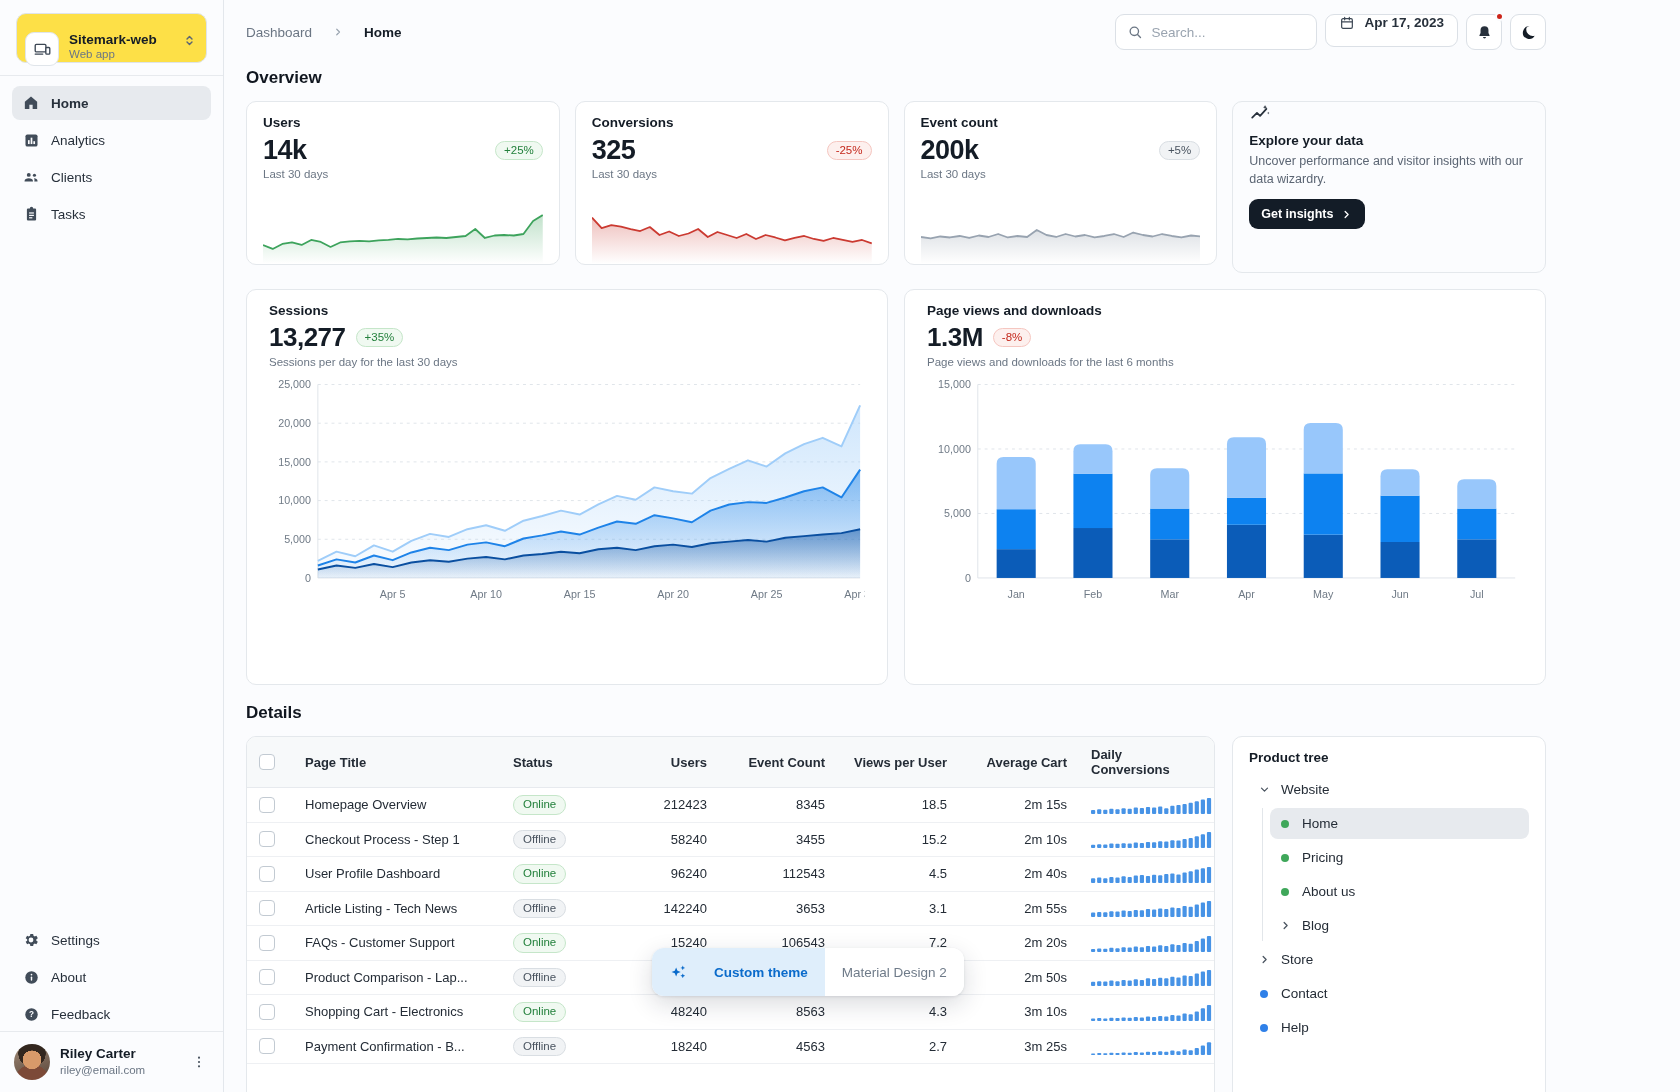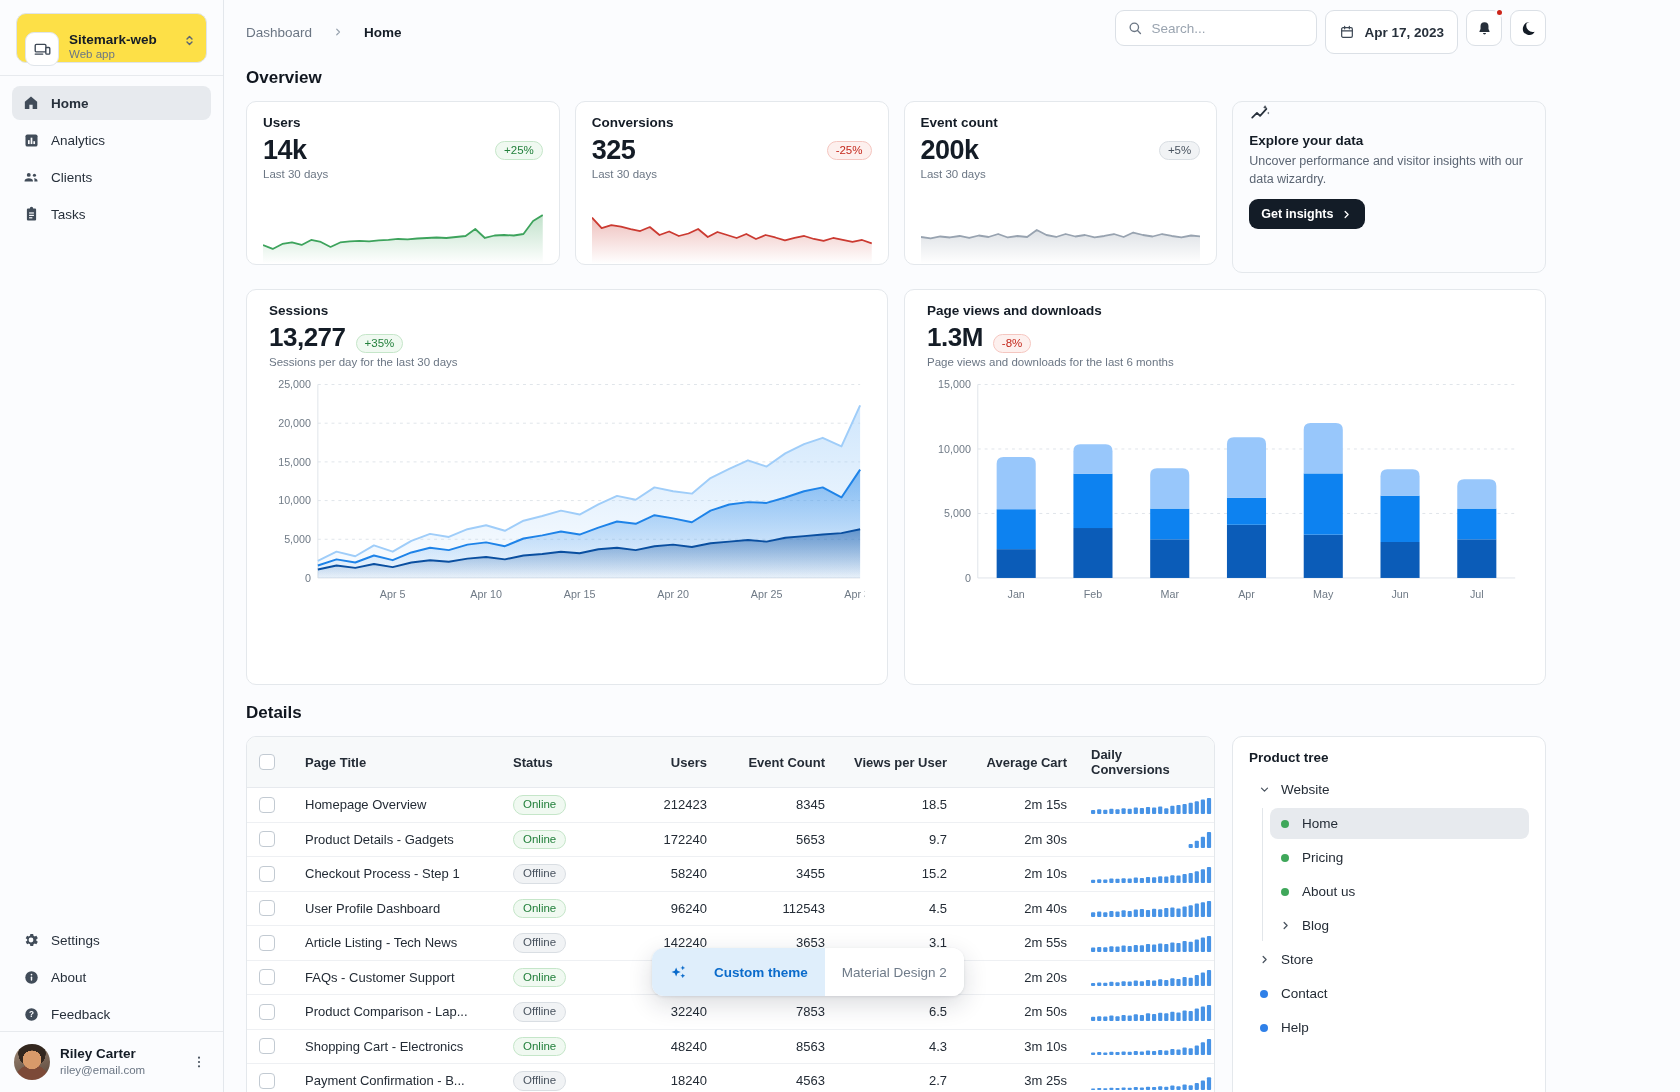--- a/index.html
+++ b/index.html
@@ -47,22 +47,22 @@
   .topbar{display:flex;align-items:center;height:36px}
   .breadcrumb{display:flex;align-items:center;gap:20px;font-size:13.5px}
   .crumb-muted{color:#6b7684;cursor:pointer}
   .crumb-current{font-weight:700;color:#141c26}
   .topbar-right{margin-left:auto;display:flex;gap:8px}
   .search-box{width:202px;height:36px;border:1px solid #dbe0e6;border-radius:9px;background:#fff;
               display:flex;align-items:center;gap:8px;padding:0 11px}
   .search-box input{border:none;outline:none;flex:1;min-width:0;font-size:13.5px;background:transparent;
                     font-family:"Liberation Sans",sans-serif;color:#141c26}
   ::placeholder{color:#9aa4b0}
-  .date-btn{height:44px;border:1px solid #dbe0e6;border-radius:9px;background:#fff;display:flex;
-            align-items:center;gap:9px;padding:0 13px;font-size:13.5px;font-weight:600;color:#27303b;cursor:pointer}
+  .date-btn{height:33px;border:1px solid #dbe0e6;border-radius:9px;background:#fff;display:flex;
+            gap:9px;padding:0 13px;font-size:13.5px;font-weight:600;color:#27303b;cursor:pointer}
   .icon-btn{width:36px;height:36px;border:1px solid #dbe0e6;border-radius:9px;background:#fff;
             display:flex;align-items:center;justify-content:center;position:relative;cursor:pointer}
   .badge-dot{position:absolute;top:-3px;right:-3px;width:9px;height:9px;border-radius:50%;
              background:#cc2419;border:2px solid #fbfcfe}
   .section-heading{font-size:17px;font-weight:700;margin:18px 0 13px;color:#10161f}
   
   .cards-row{display:grid;grid-template-columns:repeat(4,1fr);gap:15px}
   .card{background:#fff;border:1px solid #e4e8ec;border-radius:10px}
   .stat-card{height:164px;padding:13px 16px 0;display:flex;flex-direction:column;overflow:hidden}
   .stat-title{font-size:13.5px;font-weight:600}
@@ -76,21 +76,21 @@
   .stat-caption{font-size:11.5px;color:#6b7684;margin-top:2px}
   .stat-spark{margin-top:auto;width:100%;height:58px}
   .explore-card{height:172px;padding:0 16px;background:#fbfcfe}
   .explore-title{font-size:13.5px;font-weight:700;margin-top:9px}
   .explore-body{font-size:12.5px;color:#5b6573;line-height:1.45;margin-top:4px}
   .explore-btn{margin-top:11px;padding:0 12px}
   
   .charts-row{display:grid;grid-template-columns:1fr 1fr;gap:16px;margin-top:16px}
   .chart-card{height:396px;padding:13px 22px;overflow:hidden}
   .chart-title{font-size:13.5px;font-weight:600}
-  .chart-value-row{display:flex;align-items:flex-end;gap:10px;margin-top:4px}
+  .chart-value-row{display:flex;align-items:center;gap:10px;margin-top:4px}
   .chart-value{font-size:26px;font-weight:700;letter-spacing:-.5px}
   .chart-caption{font-size:11.5px;color:#6b7684;margin:3px 0 6px}
   .chart-svg{width:100%;height:234px}
   
   .details-grid{display:grid;grid-template-columns:1fr 314px;gap:17px;align-items:start}
   .table-card{overflow:hidden;height:472px}
   table{width:100%;border-collapse:collapse;font-size:13px;table-layout:fixed}
   thead th{background:#f7f9fa;font-weight:600;color:#242c36;text-align:left;padding:10px 12px;
            border-bottom:1px solid #e7eaee;font-size:13px}
   tbody td{padding:7px 12px;border-bottom:1px solid #eef0f3;color:#242c36;height:34px;overflow:hidden;
@@ -513,39 +513,20 @@
                   <rect x="54.9" y="10.0" width="4.2" height="7.0" rx="1" fill="#4793e6"></rect>
                   <rect x="61.0" y="10.6" width="4.2" height="6.4" rx="1" fill="#4793e6"></rect>
                   <rect x="67.1" y="9.5" width="4.2" height="7.5" rx="1" fill="#4793e6"></rect>
                   <rect x="73.2" y="11.2" width="4.2" height="5.8" rx="1" fill="#4793e6"></rect>
                   <rect x="79.3" y="8.7" width="4.2" height="8.3" rx="1" fill="#4793e6"></rect>
                   <rect x="85.4" y="8.0" width="4.2" height="9.0" rx="1" fill="#4793e6"></rect>
                   <rect x="91.5" y="7.1" width="4.2" height="9.9" rx="1" fill="#4793e6"></rect>
                   <rect x="97.6" y="5.8" width="4.2" height="11.2" rx="1" fill="#4793e6"></rect>
                   <rect x="103.7" y="4.2" width="4.2" height="12.8" rx="1" fill="#4793e6"></rect>
                   <rect x="109.8" y="2.6" width="4.2" height="14.4" rx="1" fill="#4793e6"></rect>
-                  <rect x="115.9" y="1.0" width="4.2" height="16.0" rx="1" fill="#4793e6"></rect>
-                </svg>
-              </td>
-            </tr>
-            <tr>
-              <td>
-                <div class="checkbox"></div>
-              </td>
-              <td>Product Details - Gadgets</td>
-              <td><span class="status-chip status-online">Online</span></td>
-              <td class="num">172240</td>
-              <td class="num">5653</td>
-              <td class="num">9.7</td>
-              <td class="num">2m 30s</td>
-              <td class="spark-cell">
-                <svg width="122" height="18" viewBox="0 0 122 18">
-                  <rect x="97.6" y="13.0" width="4.2" height="4.0" rx="1" fill="#4793e6"></rect>
-                  <rect x="103.7" y="9.8" width="4.2" height="7.2" rx="1" fill="#4793e6"></rect>
-                  <rect x="109.8" y="5.8" width="4.2" height="11.2" rx="1" fill="#4793e6"></rect>
                   <rect x="115.9" y="1.0" width="4.2" height="16.0" rx="1" fill="#4793e6"></rect>
                 </svg>
               </td>
             </tr>
             <tr>
               <td>
                 <div class="checkbox"></div>
               </td>
               <td>Checkout Process - Step 1</td>
               <td><span class="status-chip status-offline">Offline</span></td>

